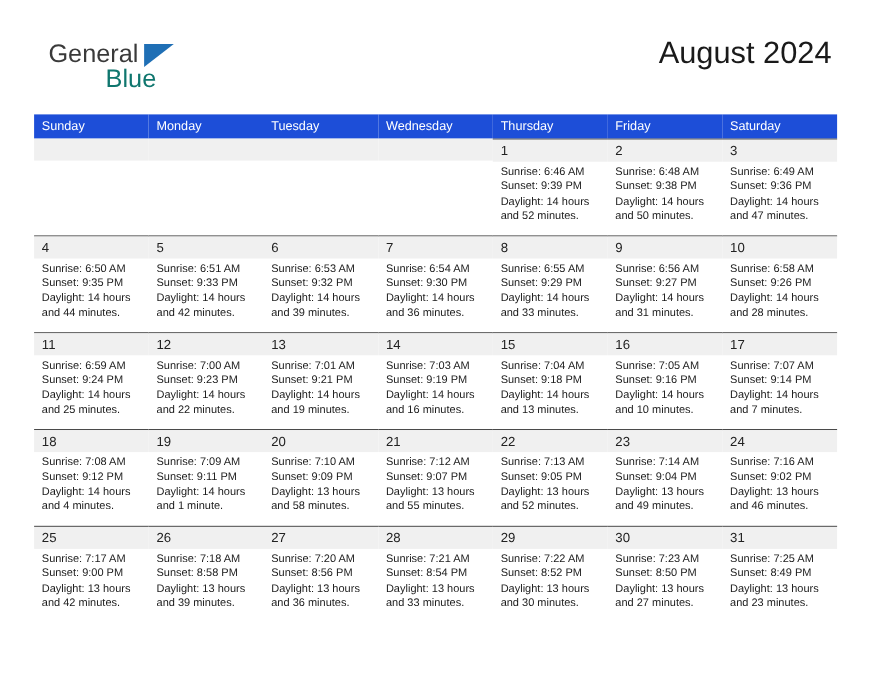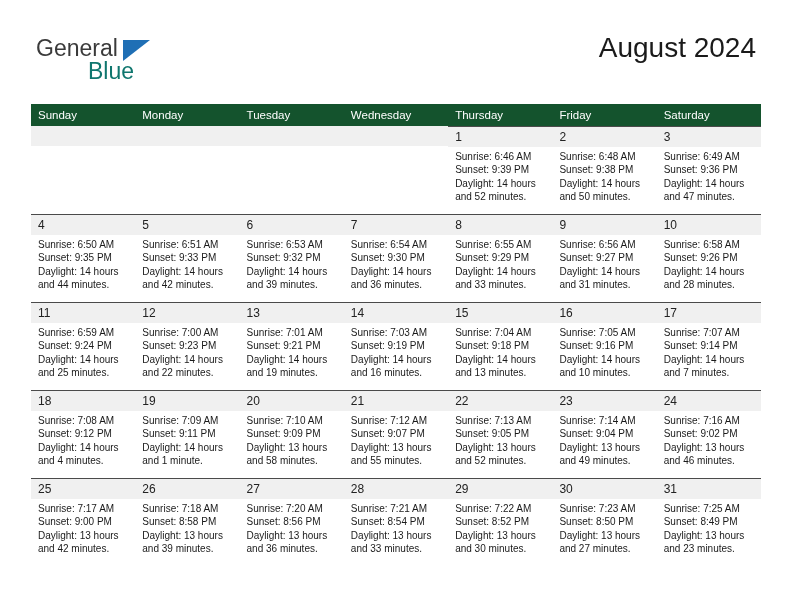--- a/index.html
+++ b/index.html
@@ -25,21 +25,21 @@
   
   .top {
     position: absolute;
     left: 0;
     top: 0;
     width: 792px;
     height: 103px;
   }
   .brand {
     position: absolute;
-    left: 36px;
+    left: 44px;
     top: 35px;
     width: 230px;
     height: 55px;
   }
   .brand-general {
     position: absolute;
     left: 0;
     top: 0;
     font-size: 23px;
     letter-spacing: 0px;
@@ -92,21 +92,21 @@
   
   .calendar {
     position: absolute;
     left: 31px;
     top: 104px;
     width: 730px;
     border-collapse: collapse;
     table-layout: fixed;
   }
   .calendar th {
-    background: #14532d;
+    background: #1d4ed8;
     color: #ffffff;
     font-size: 11.5px;
     font-weight: normal;
     text-align: left;
     padding: 5px 0 5px 7px;
     height: 11px;
     border: none;
   }
   .calendar td {
     vertical-align: top;

